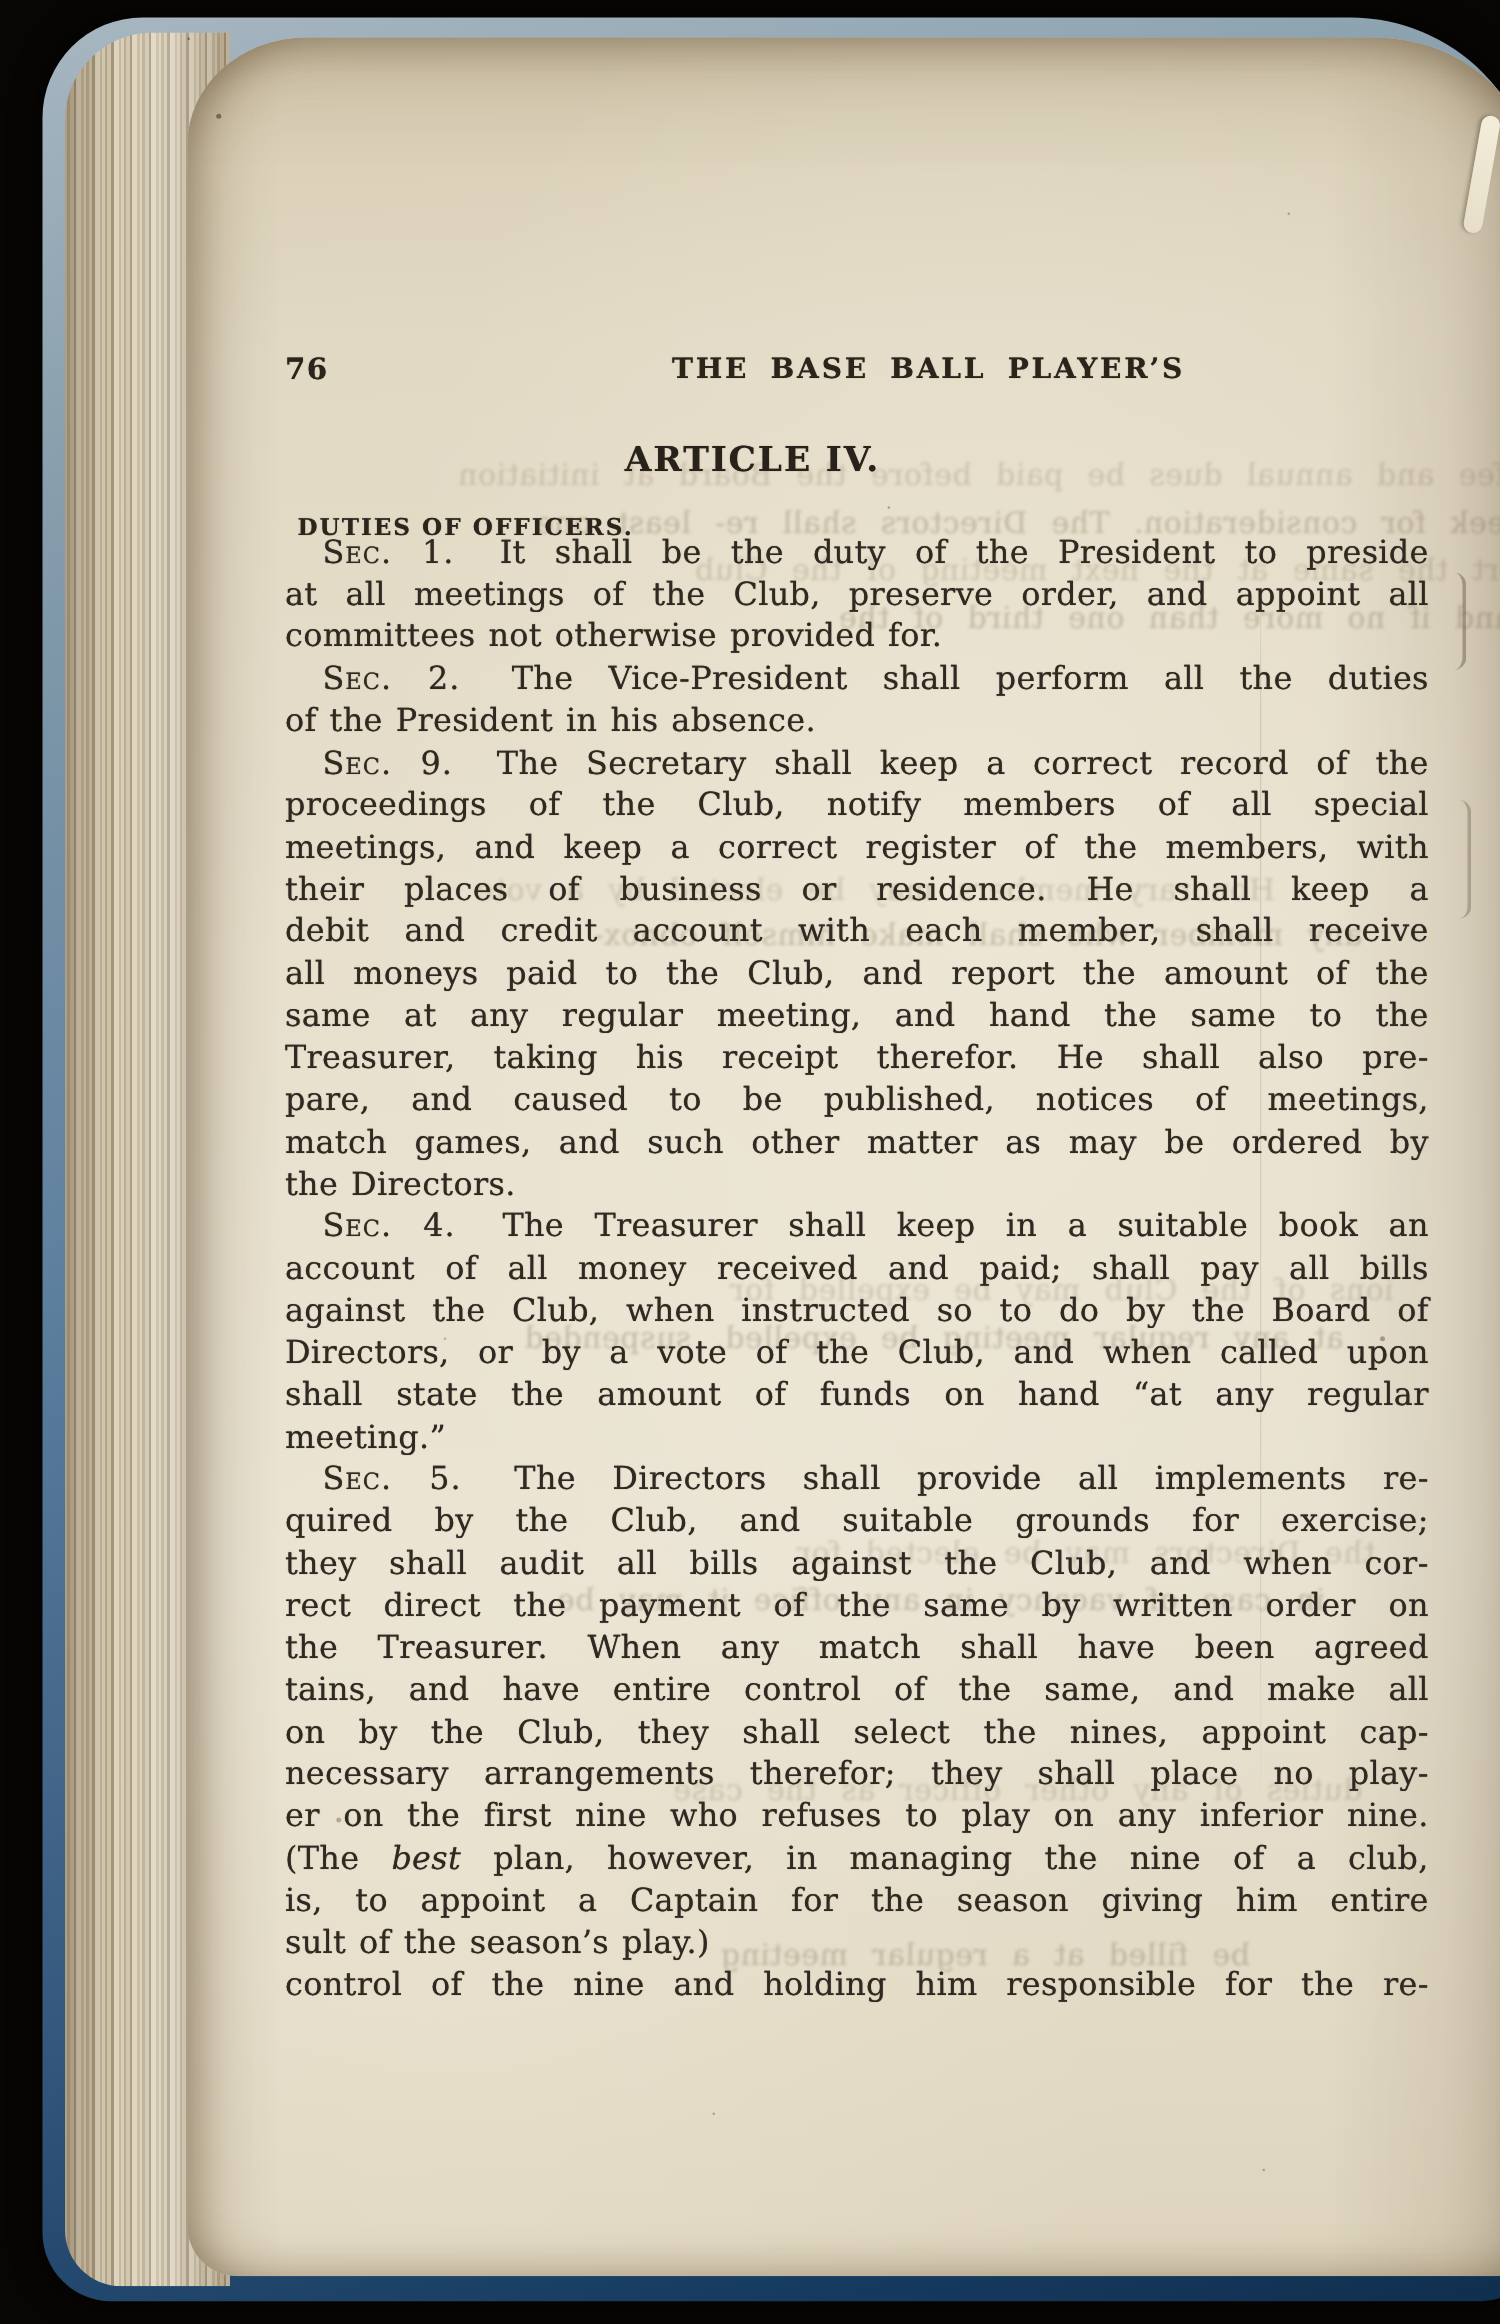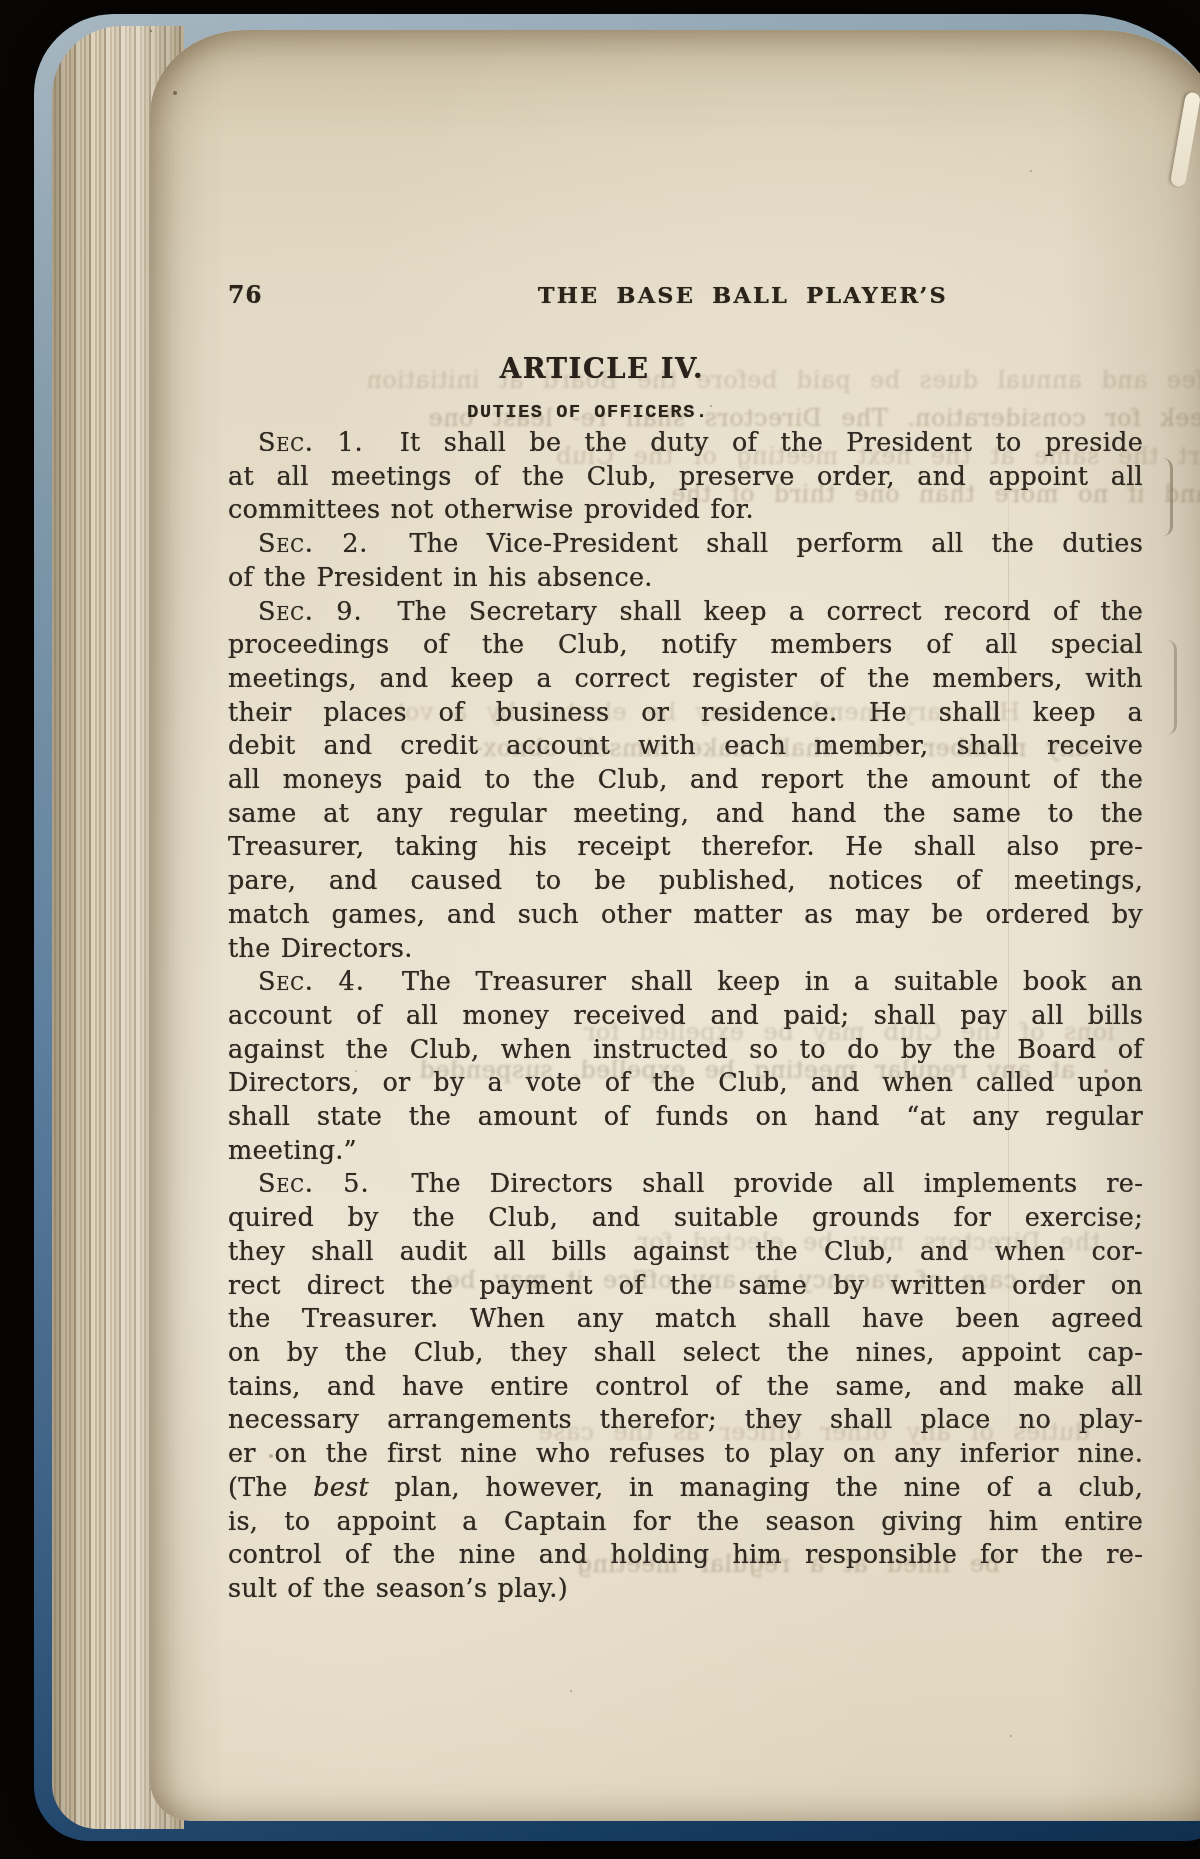--- a/index.html
+++ b/index.html
@@ -67,22 +67,22 @@
     font-size:23.5px;font-weight:bold;letter-spacing:1px;color:#2a241b;
   }
   .runtitle{
     font-size:22.5px;font-weight:bold;letter-spacing:2.2px;word-spacing:7px;color:#2a241b;margin-top:48px;
   }
   .article-title{
     position:absolute;top:322px;left:14px;width:720px;margin:0;text-align:center;
     font-size:27.5px;font-weight:bold;letter-spacing:1.5px;color:#28221a;
   }
   .article-subtitle{
-    position:absolute;top:372px;left:0;width:720px;margin:0;text-align:center;
-    font-size:18.5px;font-weight:bold;letter-spacing:1.6px;color:#2b251c;font-family:Liberation Mono, monospace;
+    position:absolute;top:372px;left:0;width:720px;margin:10px;text-align:left;
+    font-size:18.5px;font-weight:bold;letter-spacing:1.6px;color:#2b251c;
   }
   .body-text{position:absolute;top:396px;left:0;width:915px;}
   .line{
     font-size:25.5px;line-height:33.7px;letter-spacing:0.25px;word-spacing:2px;
     text-align:justify;text-align-last:justify;
   }
   .line.last{text-align-last:left;}
   .indent{display:inline-block;width:30px;}
   .sec-label{font-variant:small-caps;letter-spacing:0.8px;}
   .it{font-style:italic;}
@@ -173,28 +173,28 @@
             <div class="line"><span>Directors, or by a vote of the Club, and when called upon</span></div>
             <div class="line"><span>shall state the amount of funds on hand “at any regular</span></div>
             <div class="line last"><span>meeting.”</span></div>
           </div>
           <div>
             <div class="line"><span class="indent"></span><span class="sec-label">Sec. 5.</span>  <span>The Directors shall provide all implements re-</span></div>
             <div class="line"><span>quired by the Club, and suitable grounds for exercise;</span></div>
             <div class="line"><span>they shall audit all bills against the Club, and when cor-</span></div>
             <div class="line"><span>rect direct the payment of the same by written order on</span></div>
             <div class="line"><span>the Treasurer.  When any match shall have been agreed</span></div>
+            <div class="line"><span>tains, and have entire control of the same, and make all</span></div>
             <div class="line"><span>on by the Club, they shall select the nines, appoint cap-</span></div>
-            <div class="line"><span>tains, and have entire control of the same, and make all</span></div>
             <div class="line"><span>necessary arrangements therefor; they shall place no play-</span></div>
             <div class="line"><span>er on the first nine who refuses to play on any inferior nine.</span></div>
             <div class="line"><span>(The </span><span class="it">best</span><span> plan, however, in managing the nine of a club,</span></div>
             <div class="line"><span>is, to appoint a Captain for the season giving him entire</span></div>
+            <div class="line last"><span>sult of the season’s play.)</span></div>
             <div class="line"><span>control of the nine and holding him responsible for the re-</span></div>
-            <div class="line last"><span>sult of the season’s play.)</span></div>
           </div>
         </div>
     </div>
     <div class="specks"></div>
     <div class="gutter-line"></div>
     <div class="edge-mark m1"></div>
     <div class="edge-mark m2"></div>
     <div class="sliver"></div>
   </div>
 </div>

